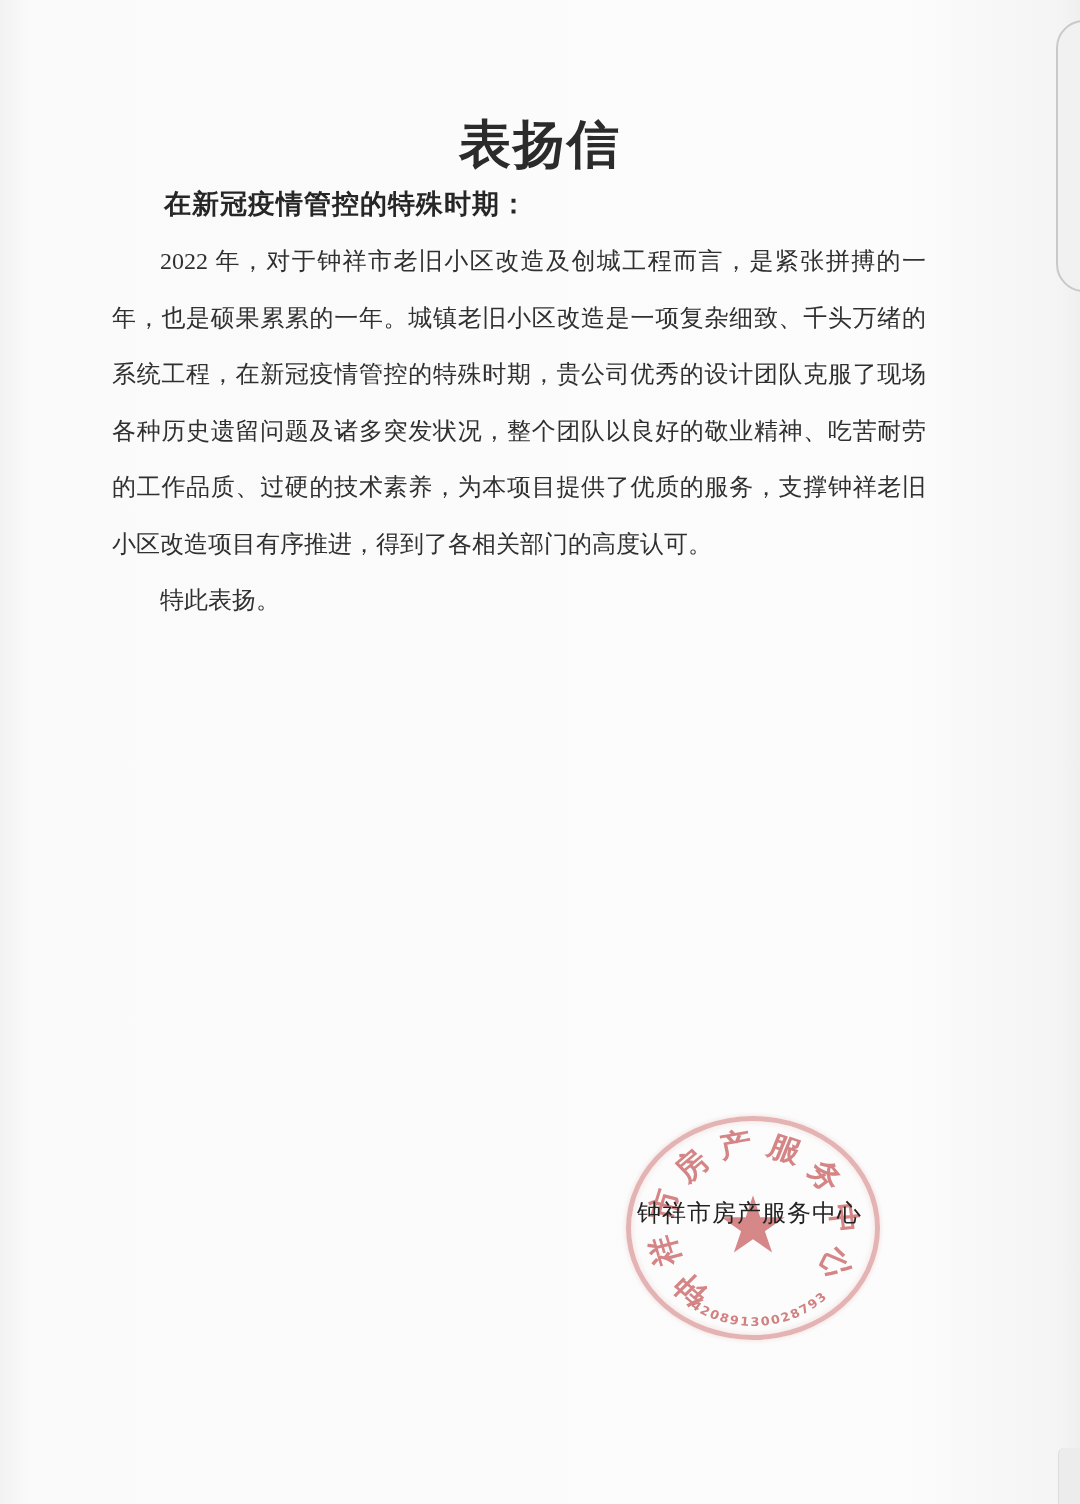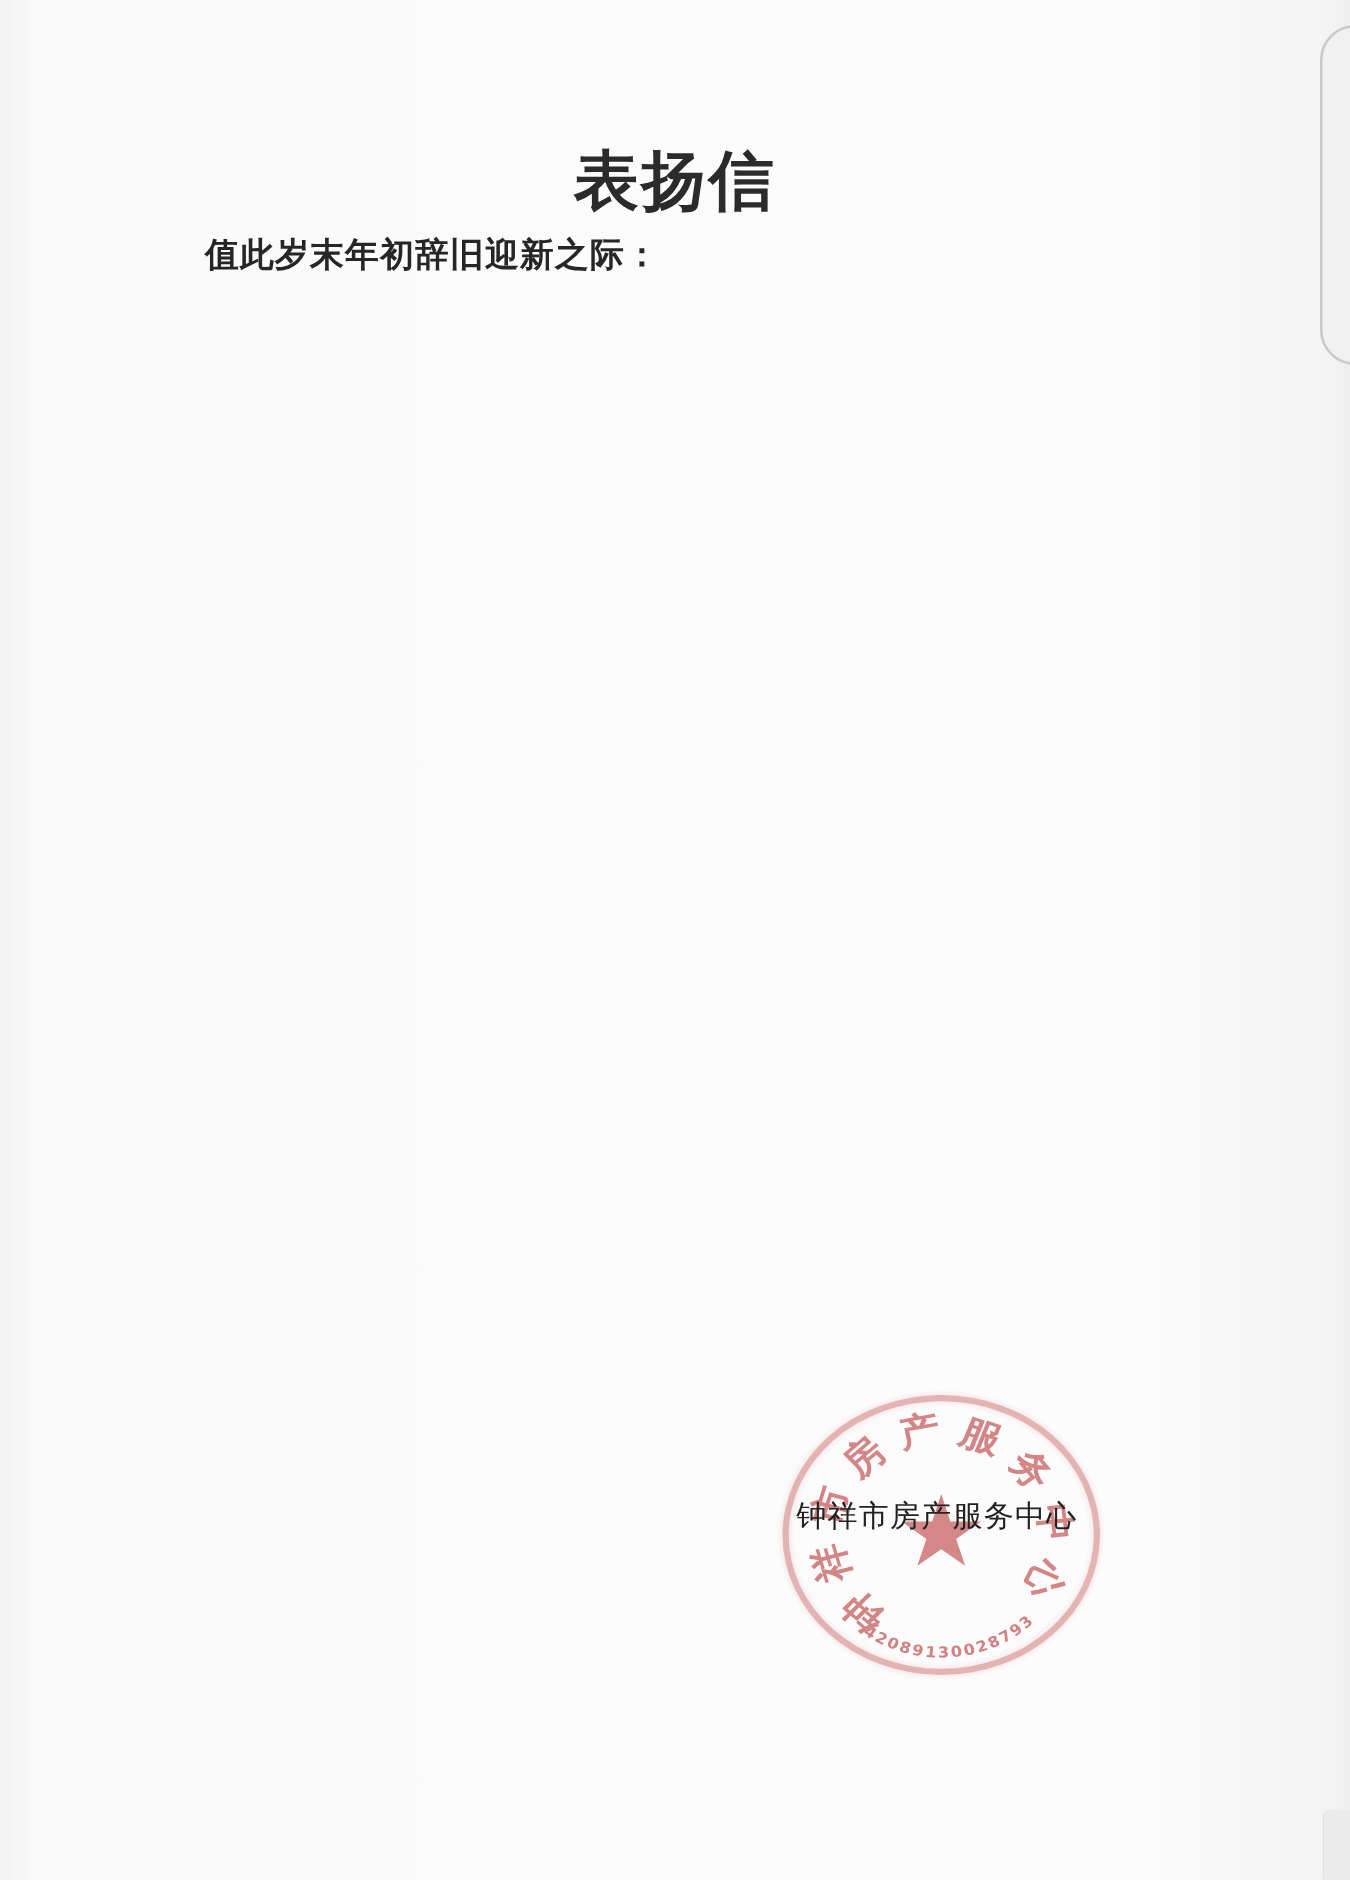--- a/index.html
+++ b/index.html
@@ -71,23 +71,25 @@
     background:#ececec;border-left:1px solid #dcdcdc;border-radius:6px 0 0 0;
   }
 </style>
 </head>
 <body>
 
 <div class="page">
 
   <div class="title">表扬信</div>
 
-  <div class="salutation">值此岁末年初辞旧迎新之际：</div>
+  <div class="salutation">在新冠疫情管控的特殊时期：</div>
 
   <div class="body-text">
+    <p>2022 年，对于钟祥市老旧小区改造及创城工程而言，是紧张拼搏的一年，也是硕果累累的一年。城镇老旧小区改造是一项复杂细致、千头万绪的系统工程，在新冠疫情管控的特殊时期，贵公司优秀的设计团队克服了现场各种历史遗留问题及诸多突发状况，整个团队以良好的敬业精神、吃苦耐劳的工作品质、过硬的技术素养，为本项目提供了优质的服务，支撑钟祥老旧小区改造项目有序推进，得到了各相关部门的高度认可。</p>
+    <p>特此表扬。</p>
   </div>
 
   <div class="signature">钟祥市房产服务中心</div>
 
   <div class="seal">
     <div class="seal-border"></div>
     <div class="seal-stretch seal-ring">
         <span style="transform: translate(-50%, -50%) rotate(-137deg) translateY(-84px);">钟</span>
         <span style="transform: translate(-50%, -50%) rotate(-105.5deg) translateY(-84px);">祥</span>
         <span style="transform: translate(-50%, -50%) rotate(-74deg) translateY(-84px);">市</span>

